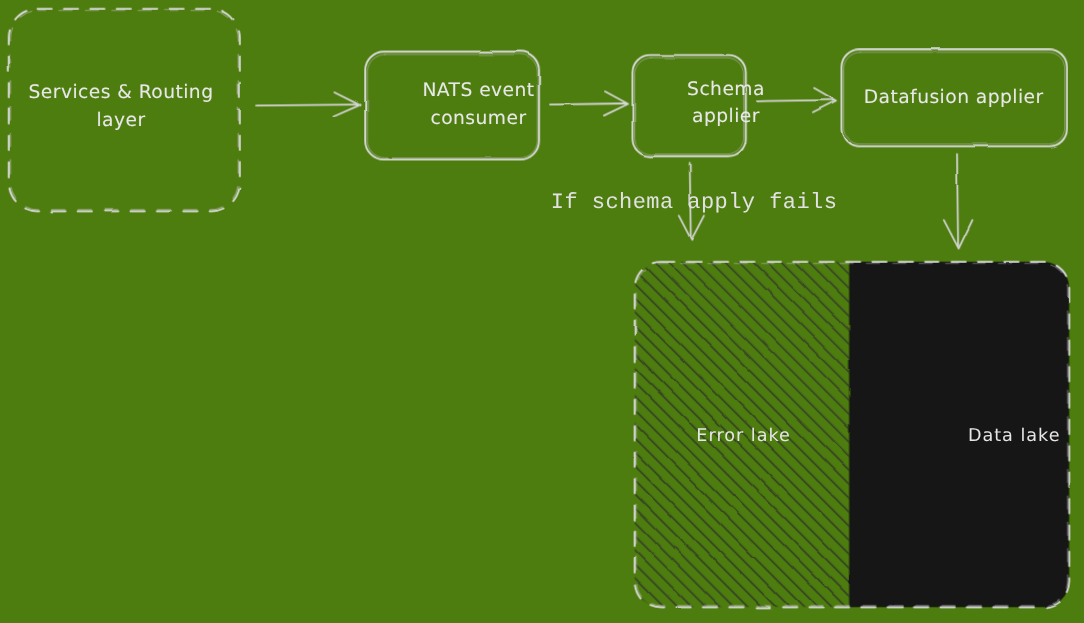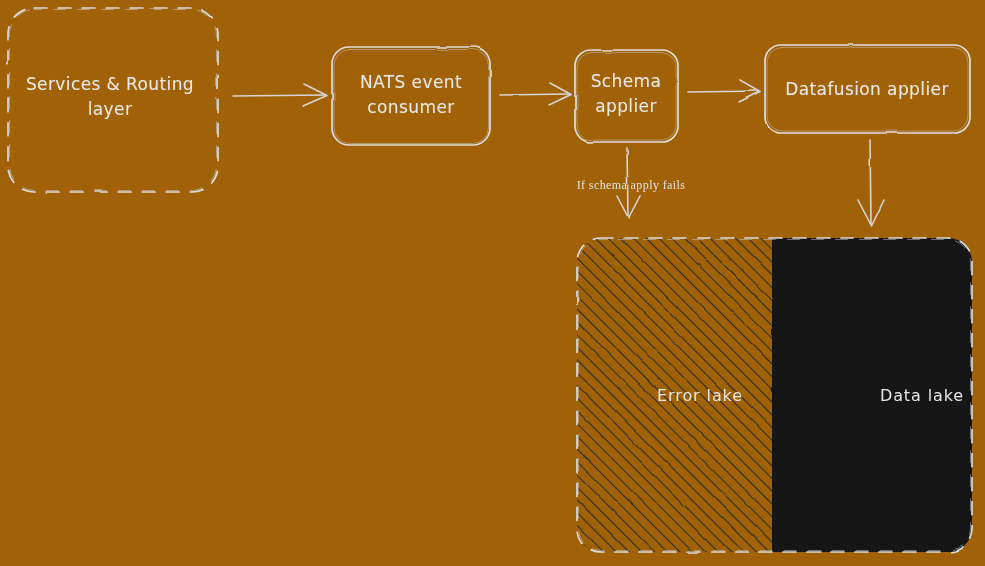--- a/index.html
+++ b/index.html
@@ -5,21 +5,21 @@
 <style>
   html, body {
     margin: 0;
     padding: 0;
     background: #141414;
   }
   #canvas {
     position: relative;
     width: 985px;
     height: 566px;
-    background: #a16207;
+    background: #4d7c0f;
     overflow: hidden;
     font-family: "DejaVu Sans", sans-serif;
   }
   #sketch {
     position: absolute;
     left: 0;
     top: 0;
     width: 985px;
     height: 566px;
   }
@@ -32,22 +32,22 @@
     text-align: center;
     letter-spacing: 0.4px;
     white-space: pre-line;
     transform: translate(-50%, -50%);
     pointer-events: none;
     text-shadow: 0 0 1px rgba(255,255,255,0.25);
   }
   .edge-label {
     position: absolute;
     color: #e2e2e2;
-    font-family: Liberation Serif, serif;
-    font-size: 12px;
+    font-family: Liberation Mono, monospace;
+    font-size: 20px;
     letter-spacing: 0.4px;
     white-space: nowrap;
     transform: translate(-50%, -50%);
     pointer-events: none;
   }
   .lake-label {
     position: absolute;
     color: #e6e6e6;
     font-family: "DejaVu Sans", sans-serif;
     font-size: 16px;
@@ -135,31 +135,31 @@
         <path d="M 870 140 L 871 224" fill="none" stroke="#d6d6d6" stroke-width="1.6" stroke-linecap="round"></path>
         <path d="M 858 200 L 871.5 226 L 884 200" fill="none" stroke="#d6d6d6" stroke-width="1.6" stroke-linecap="round" stroke-linejoin="round"></path>
       </g>
 
     </g>
   </svg>
 
   <div class="node-label" style="left:110px; top:97px; width:200px;">Services &amp; Routing
 layer</div>
 
-  <div class="node-label" style="left:411px; top:95px; width:156px;">NATS event
+  <div class="node-label" style="left:435px; top:95px; width:156px;">NATS event
 consumer</div>
 
-  <div class="node-label" style="left:626px; top:94px; width:96px;text-align:center;">Schema
+  <div class="node-label" style="left:660px; top:94px; width:96px;text-align:center;">Schema
 applier</div>
 
   <div class="node-label" style="left:867px; top:89px; width:200px;">Datafusion applier</div>
 
   <div class="edge-label" style="left:631px; top:185px;">If schema apply fails</div>
 
-  <div class="lake-label" style="left:676px; top:395px;margin-left:24px;">Error lake</div>
+  <div class="lake-label" style="left:676px; top:395px;">Error lake</div>
 
   <div class="lake-label" style="left:878px; top:395px;margin-left:44px;">Data lake</div>
 
   <div class="hit" style="left:8px; top:8px; width:210px; height:184px;"></div>
   <div class="hit" style="left:332px; top:47px; width:158px; height:98px;"></div>
   <div class="hit" style="left:575px; top:50px; width:103px; height:92px;"></div>
   <div class="hit" style="left:765px; top:45px; width:205px; height:88px;"></div>
   <div class="hit" style="left:577px; top:238px; width:195px; height:314px;"></div>
   <div class="hit" style="left:772px; top:238px; width:200px; height:314px;"></div>
 

